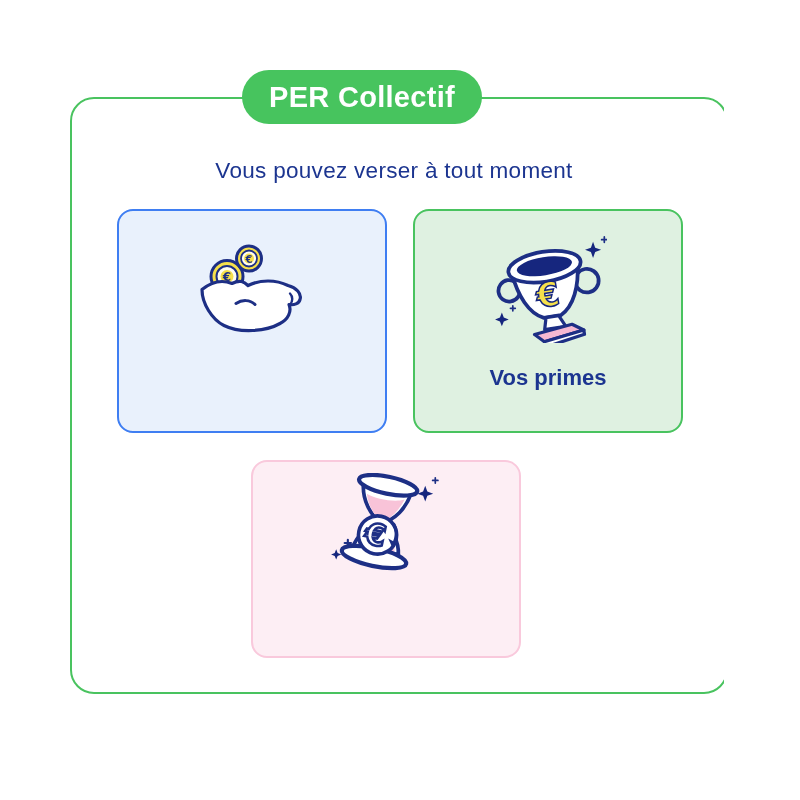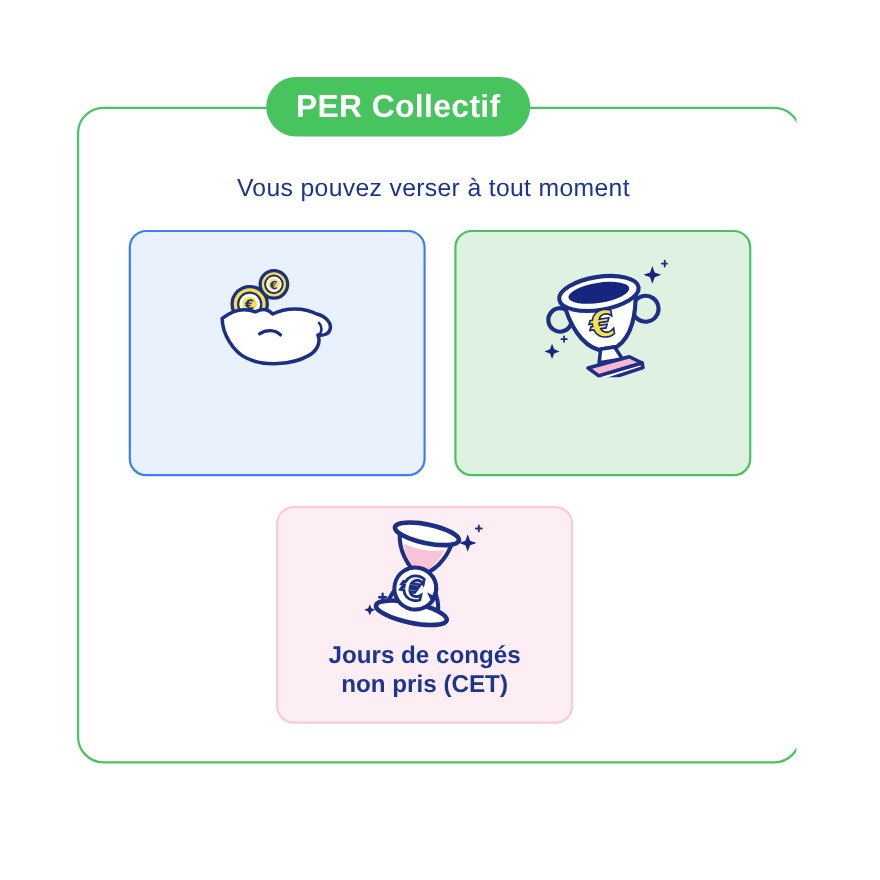--- a/index.html
+++ b/index.html
@@ -94,20 +94,21 @@
 
           <text x="54" y="66" font-size="31" font-weight="bold" fill="#f6e04b" stroke="#16267e" stroke-width="1.4" text-anchor="middle" font-family="'DejaVu Sans',sans-serif">€</text>
         </g>
 
         <path d="M97 6 L99 11.5 L104.5 13.5 L99 15.5 L97 21 L95 15.5 L89.5 13.5 L95 11.5 Z" fill="#16267e"></path>
         <path d="M105 4 h5 M107.5 1.5 v5" class="stroke" stroke-width="1.6" fill="none"></path>
         <path d="M12 72 L13.8 76.6 L18.4 78.4 L13.8 80.2 L12 84.8 L10.2 80.2 L5.6 78.4 L10.2 76.6 Z" fill="#16267e"></path>
         <path d="M20 68 h4.5 M22.2 65.8 v4.5" class="stroke" stroke-width="1.6" fill="none"></path>
       </svg>
     </div>
+    <div class="card-label">Vos primes</div>
   </div>
 
   <div class="card card-pink">
     <div class="card-icon">
       <svg width="118" height="106" viewBox="0 0 110 100">
         <g transform="rotate(12 55 50)">
 
           <path d="M26 16 C28 30 38 43 50 48 C62 43 70 30 72 14 Z" fill="#ffffff" class="stroke" stroke-width="3.5"></path>
           <path d="M31 24 C35 36 44 44 50 47 C56 44 63 36 67 22 C58 27 40 27 31 24 Z" fill="#f8c3d8"></path>
 
@@ -123,17 +124,15 @@
           <path d="M62 47 A18 18 0 0 1 66 63" fill="none" class="stroke" stroke-width="3"></path>
           <path d="M66 63 L59.5 61 L64.5 68 Z" fill="#1d2f85"></path>
         </g>
 
         <path d="M92 12 L94 17.5 L99.5 19.5 L94 21.5 L92 27 L90 21.5 L84.5 19.5 L90 17.5 Z" fill="#16267e"></path>
         <path d="M99 7 h5 M101.5 4.5 v5" class="stroke" stroke-width="1.6" fill="none"></path>
         <path d="M16 66 h6 M19 63 v6" class="stroke" stroke-width="2" fill="none"></path>
         <path d="M8 72 L9.4 75.4 L12.8 76.8 L9.4 78.2 L8 81.6 L6.6 78.2 L3.2 76.8 L6.6 75.4 Z" fill="#16267e"></path>
       </svg>
     </div>
-    <div class="card-label">Jours de congés
-non pris (CET)</div>
   </div>
 
 </div>
 
 </body></html>

